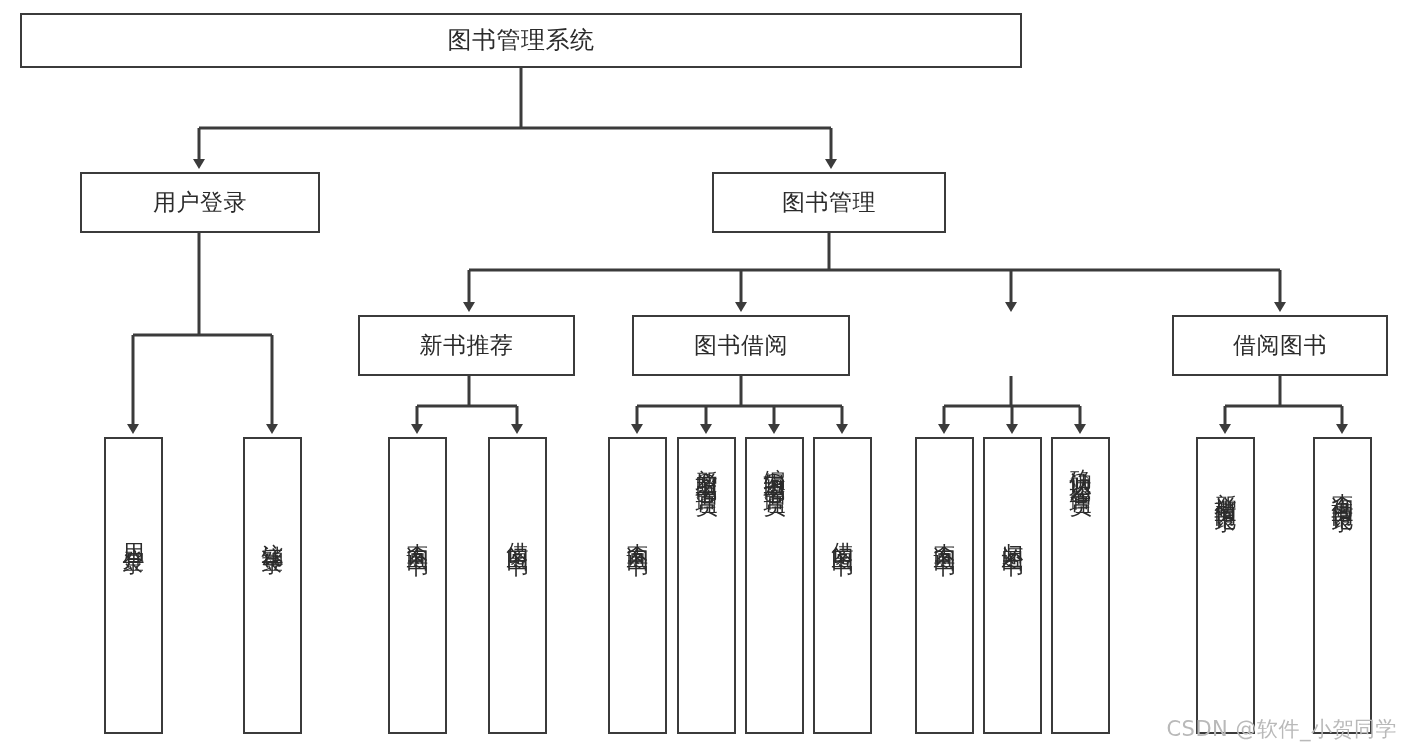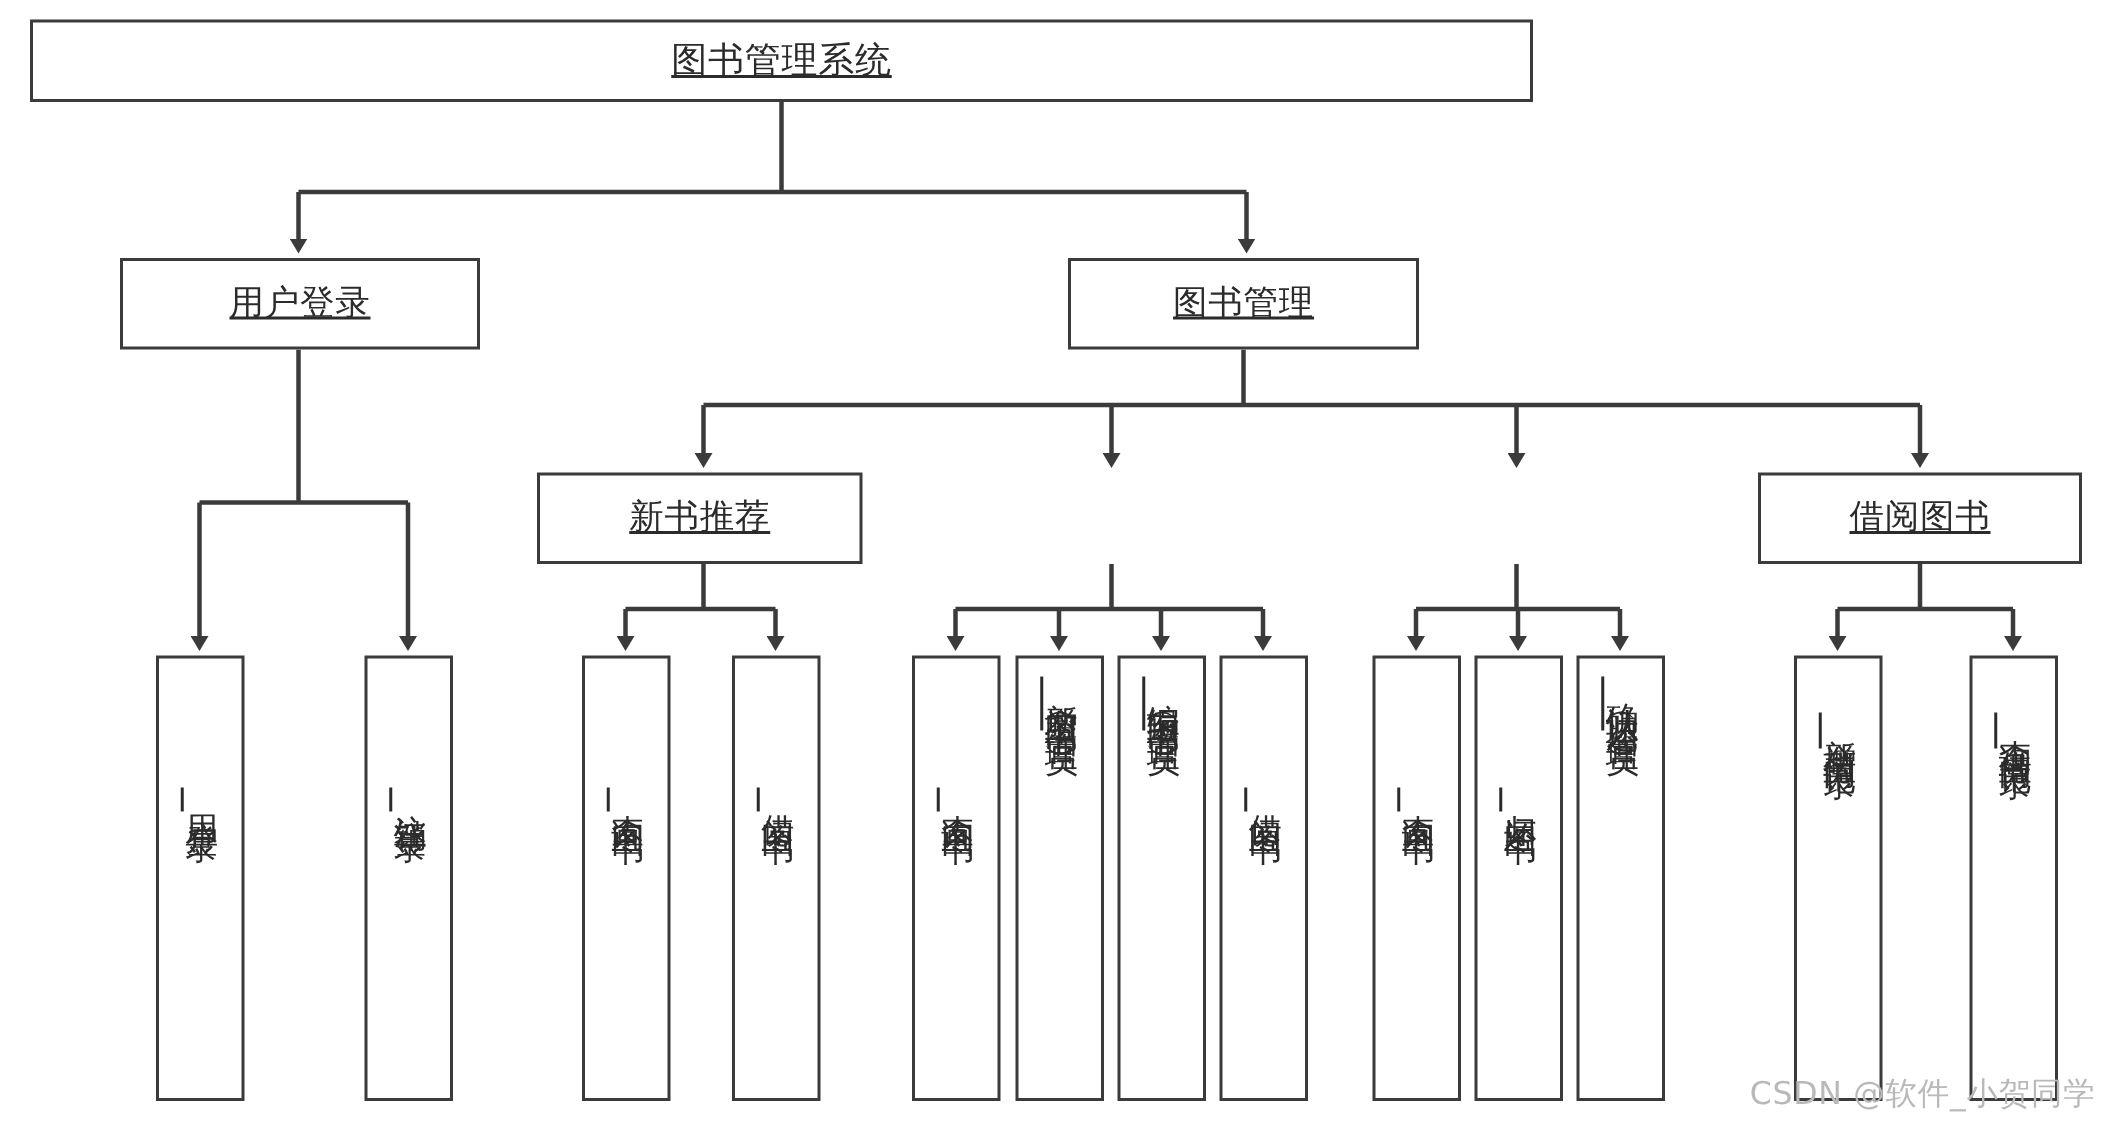--- a/index.html
+++ b/index.html
@@ -33,21 +33,20 @@
     display: flex;
     align-items: center;
     justify-content: center;
     color: #2b2b2b;
   }
   .node .label {
     display: block;
     text-align: right;
     line-height: 1.18;
     letter-spacing: 0.5px;
-    text-decoration: underline;
   }
   
   .node.horiz .label {
     writing-mode: horizontal-tb;
     font-size: 23px;
   }
   .node.root .label {
     font-size: 24px;
   }
   
@@ -146,20 +145,23 @@
   <div class="node horiz" style="left:80px; top:172px; width:240px; height:61px;">
     <span class="label">用户登录</span>
   </div>
   <div class="node horiz" style="left:712px; top:172px; width:234px; height:61px;">
     <span class="label">图书管理</span>
   </div>
 
   <div class="node horiz" style="left:358px; top:315px; width:217px; height:61px;">
     <span class="label">新书推荐</span>
   </div>
+  <div class="node horiz" style="left:632px; top:315px; width:218px; height:61px;">
+    <span class="label">图书借阅</span>
+  </div>
   <div class="node horiz" style="left:1172px; top:315px; width:216px; height:61px;">
     <span class="label">借阅图书</span>
   </div>
 
   <div class="node vert mid2" style="left:104px; top:437px; width:59px; height:297px;">
     <span class="label">用户登录</span>
   </div>
   <div class="node vert mid2" style="left:243px; top:437px; width:59px; height:297px;">
     <span class="label">注销登录</span>
   </div>

